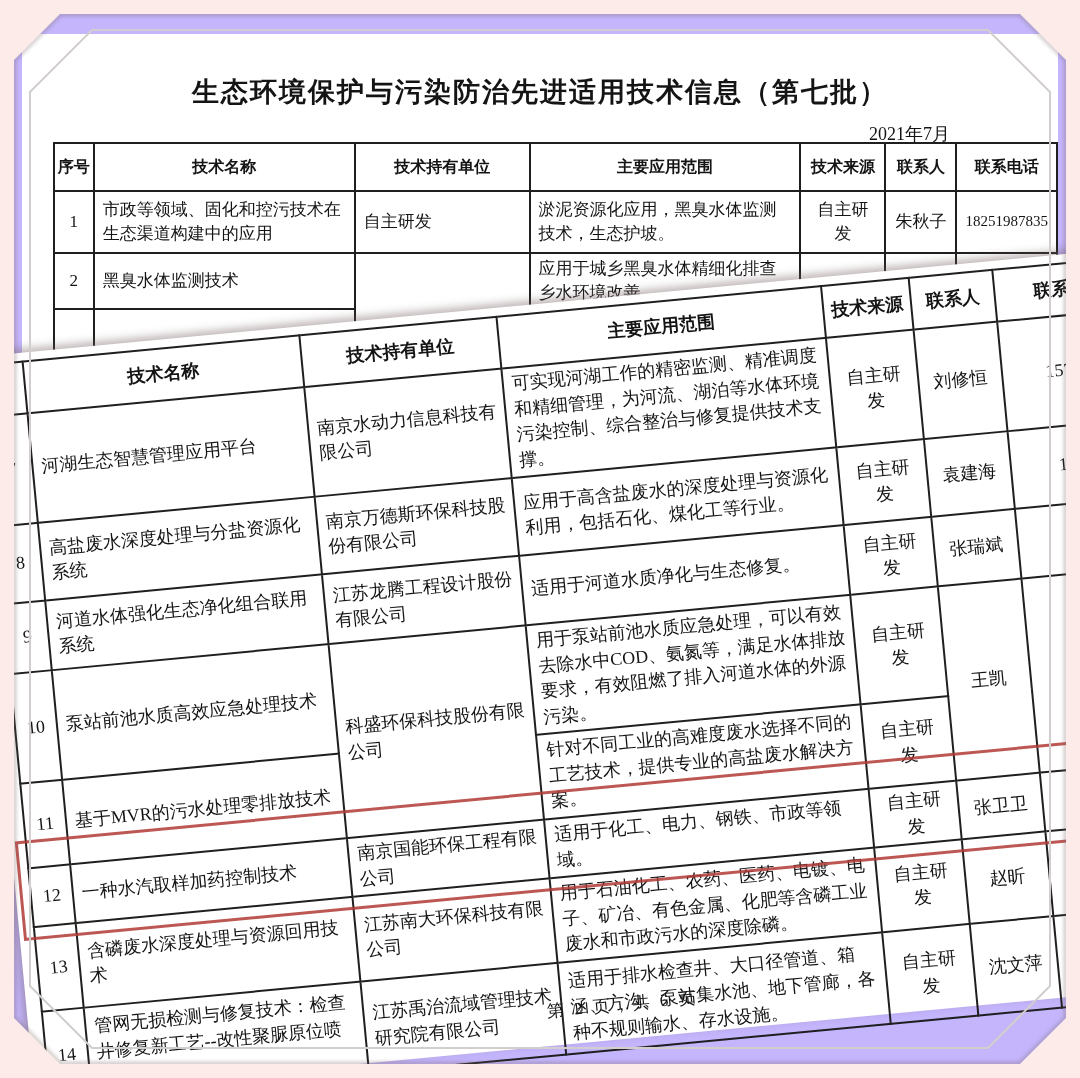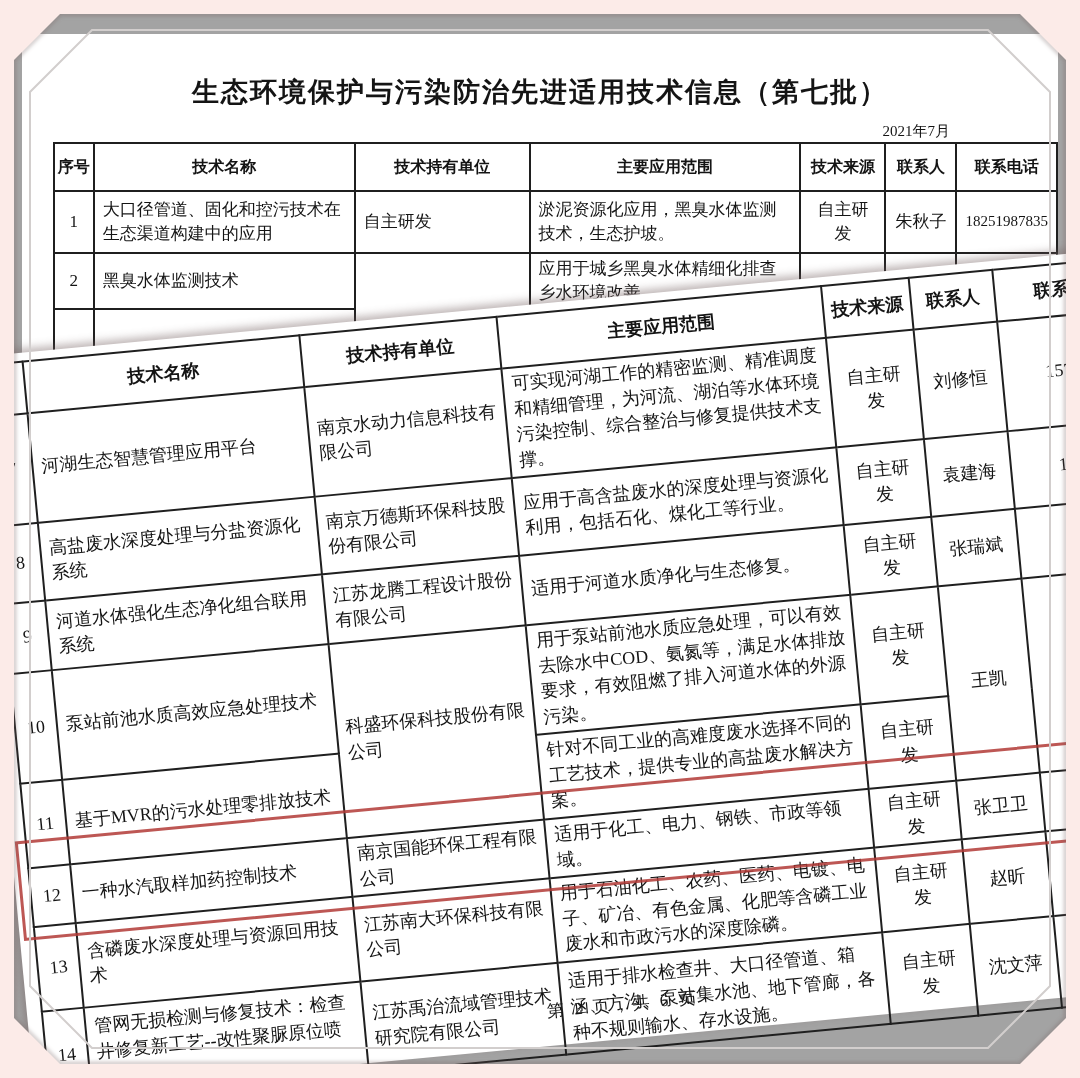--- a/index.html
+++ b/index.html
@@ -1,36 +1,36 @@
 <!DOCTYPE html>
 <html><head>
 <meta charset="utf-8">
 <style>
   html,body{margin:0;padding:0;}
   #stage{
     position:relative; width:1080px; height:1078px;
-    background:#a3a3a3; overflow:hidden;
+    background:#c4b5fd; overflow:hidden;
     font-family:"Liberation Serif","DejaVu Serif",serif;
     color:#141414;
   }
   
   .sheet{position:absolute; background:#ffffff;}
   #sheet1{left:22px; top:34px; width:1036px; height:470px; z-index:2;}
   #sheet2{
     left:-35px; top:358px; width:1260px; height:740px; z-index:3;
     transform:rotate(-5.4deg); transform-origin:0 0;
     box-shadow:-3px -4px 9px rgba(110,92,92,.45);
   }
   
   #p1-title{
     position:absolute; left:0; top:40px; width:100%;
     text-align:center; font-size:27px; font-weight:bold; letter-spacing:2px;
     font-family:"Liberation Sans","DejaVu Sans",sans-serif;
   }
-  #p1-date{position:absolute; top:88px; right:108px; font-size:15px;}
+  #p1-date{position:absolute; top:88px; right:108px; font-size:18px;}
   #p1-table-wrap{position:absolute; left:16px; top:108px;}
   
   #p2-table-wrap{position:absolute; left:14px; top:8px;}
   #p2-footer{
     position:absolute; left:14px; top:694px; width:1160px;
     text-align:center; font-size:17px; letter-spacing:3px;
   }
   
   table.doc-table{border-collapse:collapse; table-layout:fixed;}
   .doc-table th,.doc-table td{
@@ -81,21 +81,21 @@
               <th>技术持有单位</th>
               <th>主要应用范围</th>
               <th>技术来源</th>
               <th>联系人</th>
               <th>联系电话</th>
             </tr>
           </thead>
           <tbody>
             <tr style="height: 62px;">
               <td class="c-no">1</td>
-              <td class="c-name">大口径管道、固化和控污技术在生态渠道构建中的应用</td>
+              <td class="c-name">市政等领域、固化和控污技术在生态渠道构建中的应用</td>
               <td class="c-holder">自主研发</td>
               <td class="c-scope">淤泥资源化应用，黑臭水体监测技术，生态护坡。</td>
               <td class="c-src">自主研发</td>
               <td class="c-contact">朱秋子</td>
               <td class="c-phone">18251987835</td>
             </tr>
             <tr style="height: 55px;">
               <td class="c-no">2</td>
               <td class="c-name">黑臭水体监测技术</td>
               <td class="c-holder" rowspan="2">南京信大环境科技有限公司</td>

